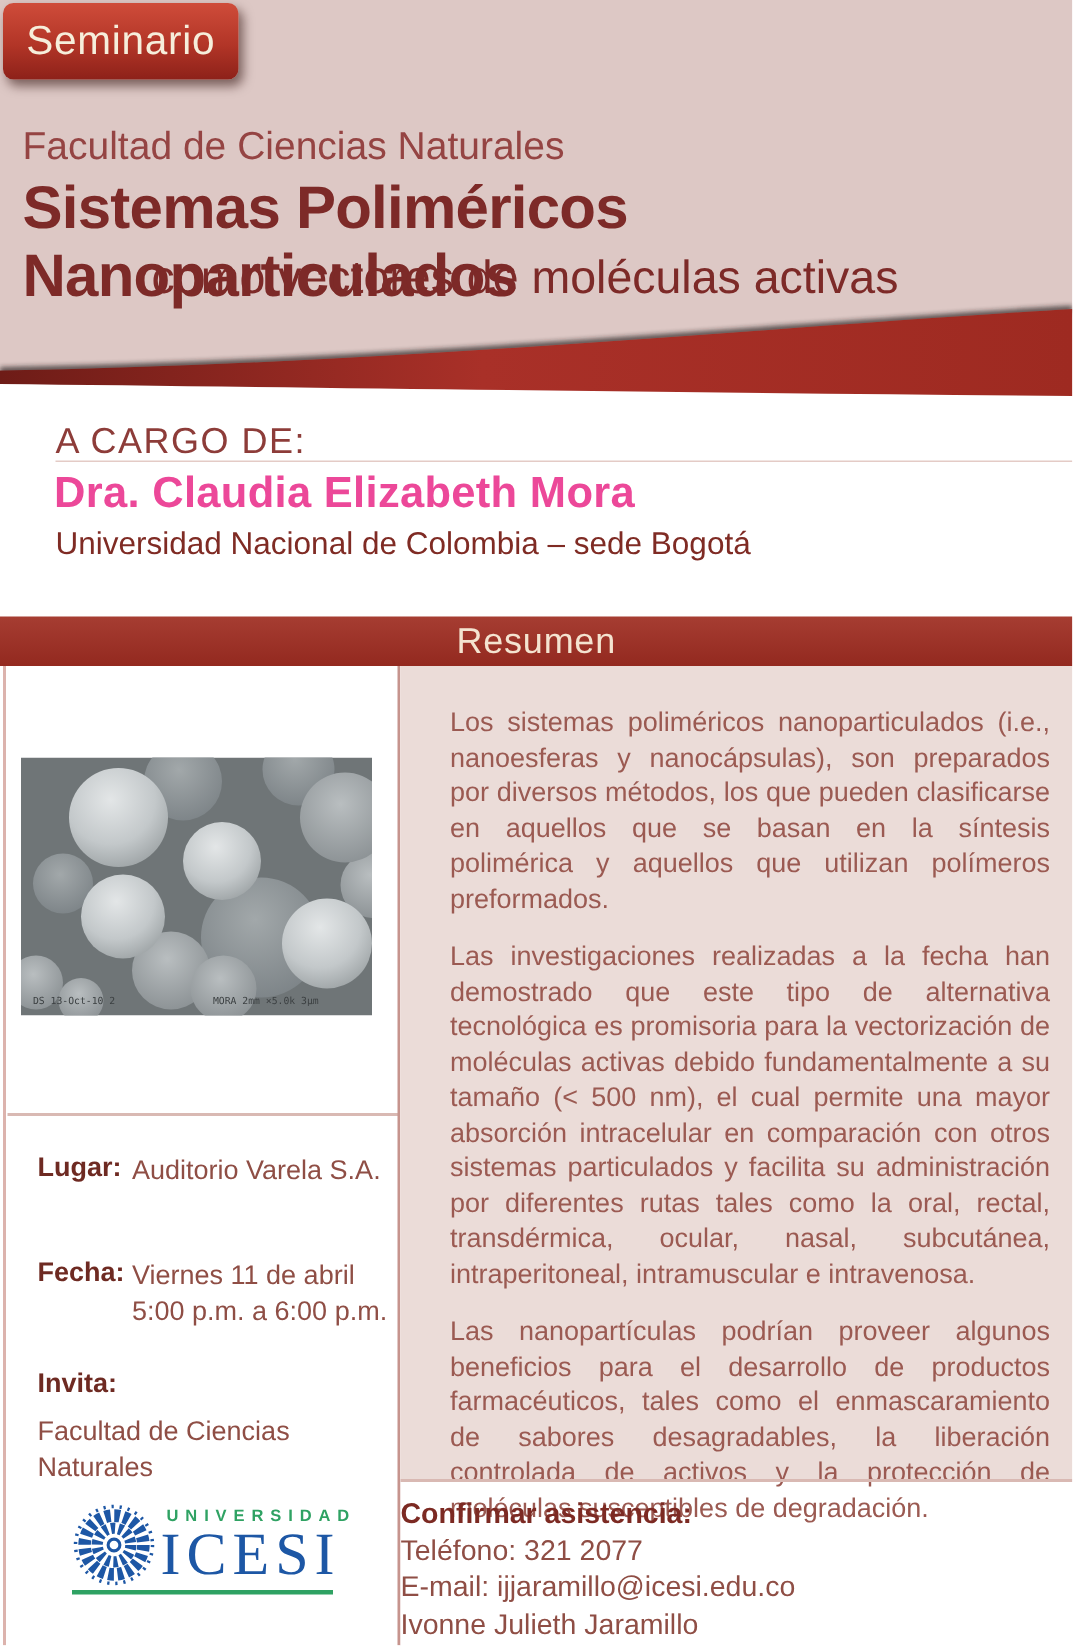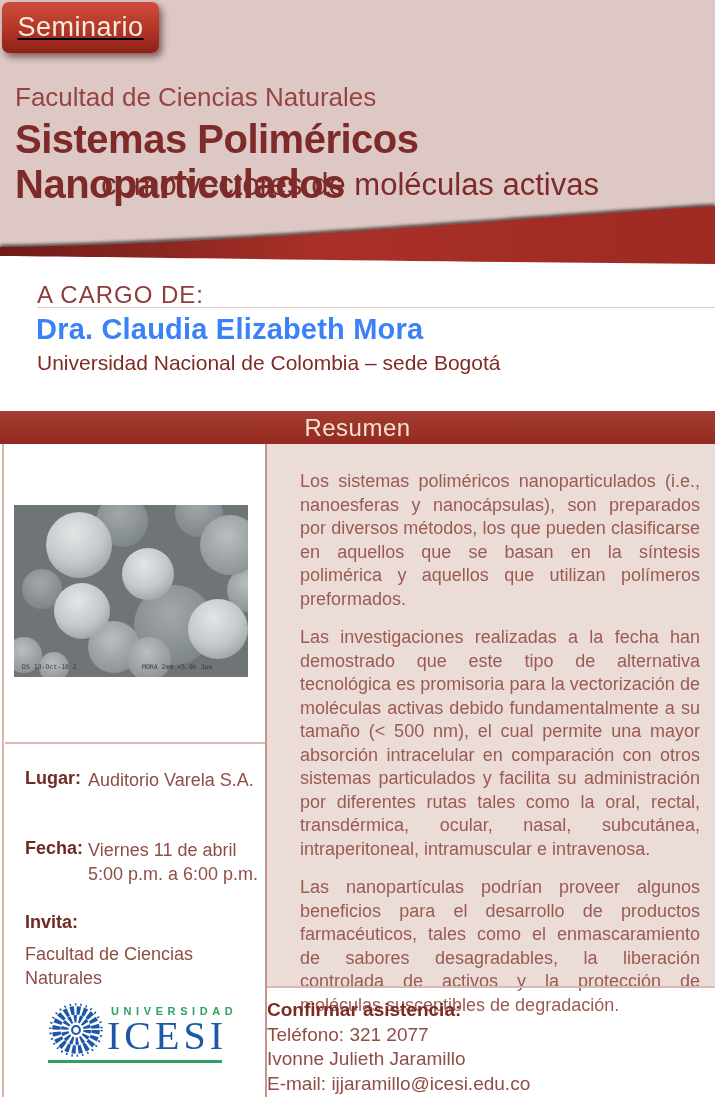--- a/index.html
+++ b/index.html
@@ -8,30 +8,30 @@
     background:#ffffff;font-family:"Liberation Sans",sans-serif;
     -webkit-font-smoothing:antialiased;
   }
   
   .header-wave{position:absolute;left:0;top:0;width:715px;height:270px;}
   .badge{
     position:absolute;left:2px;top:2px;width:157px;height:51px;
     border-radius:7px;
     background:linear-gradient(#cf4c3a,#b23527 55%,#8d2119);
     box-shadow:3px 4px 7px rgba(40,10,5,.55);
-    display:flex;align-items:center;justify-content:center;text-decoration:underline;
+    display:flex;align-items:center;justify-content:center;
   }
   .badge span{color:#f6eedb;font-size:27px;letter-spacing:.5px;}
   .hdr-faculty{position:absolute;left:15px;top:82px;font-size:26px;color:#954443;}
   .hdr-title{position:absolute;left:15px;top:117px;width:700px;font-size:40px;font-weight:bold;color:#7d2a28;letter-spacing:-.5px;}
   .hdr-subtitle{position:absolute;left:0;top:167px;width:700px;text-align:center;font-size:31px;color:#7d2a28;}
   
   .spk-heading{position:absolute;left:37px;top:281px;font-size:24px;letter-spacing:1px;color:#8d3c39;}
   .spk-rule{position:absolute;left:37px;right:0;top:307px;height:1px;background:#e4cbc6;}
-  .spk-name{position:absolute;left:36px;top:313px;font-size:29px;font-weight:bold;color:#3b82f6;letter-spacing:.2px;}
+  .spk-name{position:absolute;left:36px;top:313px;font-size:29px;font-weight:bold;color:#ec4899;letter-spacing:.2px;}
   .spk-affil{position:absolute;left:37px;top:351px;font-size:21px;font-weight:normal;color:#7f2b24;}
   
   .resumen-bar{
     position:absolute;left:0;top:411px;width:715px;height:33px;
     background:linear-gradient(#a63d32,#93291f);
     display:flex;align-items:center;justify-content:center;
   }
   .resumen-bar span{color:#f4e3d0;font-size:24px;letter-spacing:.5px;}
   
   .left-col{position:absolute;left:0;top:444px;width:266px;bottom:0;background:#ffffff;}
@@ -176,18 +176,18 @@
       <div class="paras">
         <p>Los sistemas poliméricos nanoparticulados (i.e., nanoesferas y nanocápsulas), son preparados por diversos métodos, los que pueden clasificarse en aquellos que se basan en la síntesis polimérica y aquellos que utilizan polímeros preformados.</p>
         <p>Las investigaciones realizadas a la fecha han demostrado que este tipo de alternativa tecnológica es promisoria para la vectorización de moléculas activas debido fundamentalmente a su tamaño (&lt; 500 nm), el cual permite una mayor absorción intracelular en comparación con otros sistemas particulados y facilita su administración por diferentes rutas tales como la oral, rectal, transdérmica, ocular, nasal, subcutánea, intraperitoneal, intramuscular e intravenosa.</p>
         <p>Las nanopartículas podrían proveer algunos beneficios para el desarrollo de productos farmacéuticos, tales como el enmascaramiento de sabores desagradables, la liberación controlada de activos y la protección de moléculas susceptibles de degradación.</p>
       </div>
     </div>
     <div class="right-rule"></div>
     <div class="footer">
       <div class="f-head">Confirmar asistencia:</div>
       <div>Teléfono: 321 2077</div>
+      <div>E-mail: ijjaramillo@icesi.edu.co</div>
       <div>Ivonne Julieth Jaramillo</div>
-      <div>E-mail: ijjaramillo@icesi.edu.co</div>
     </div>
   </div>
 
 </div>
 
 </body></html>

